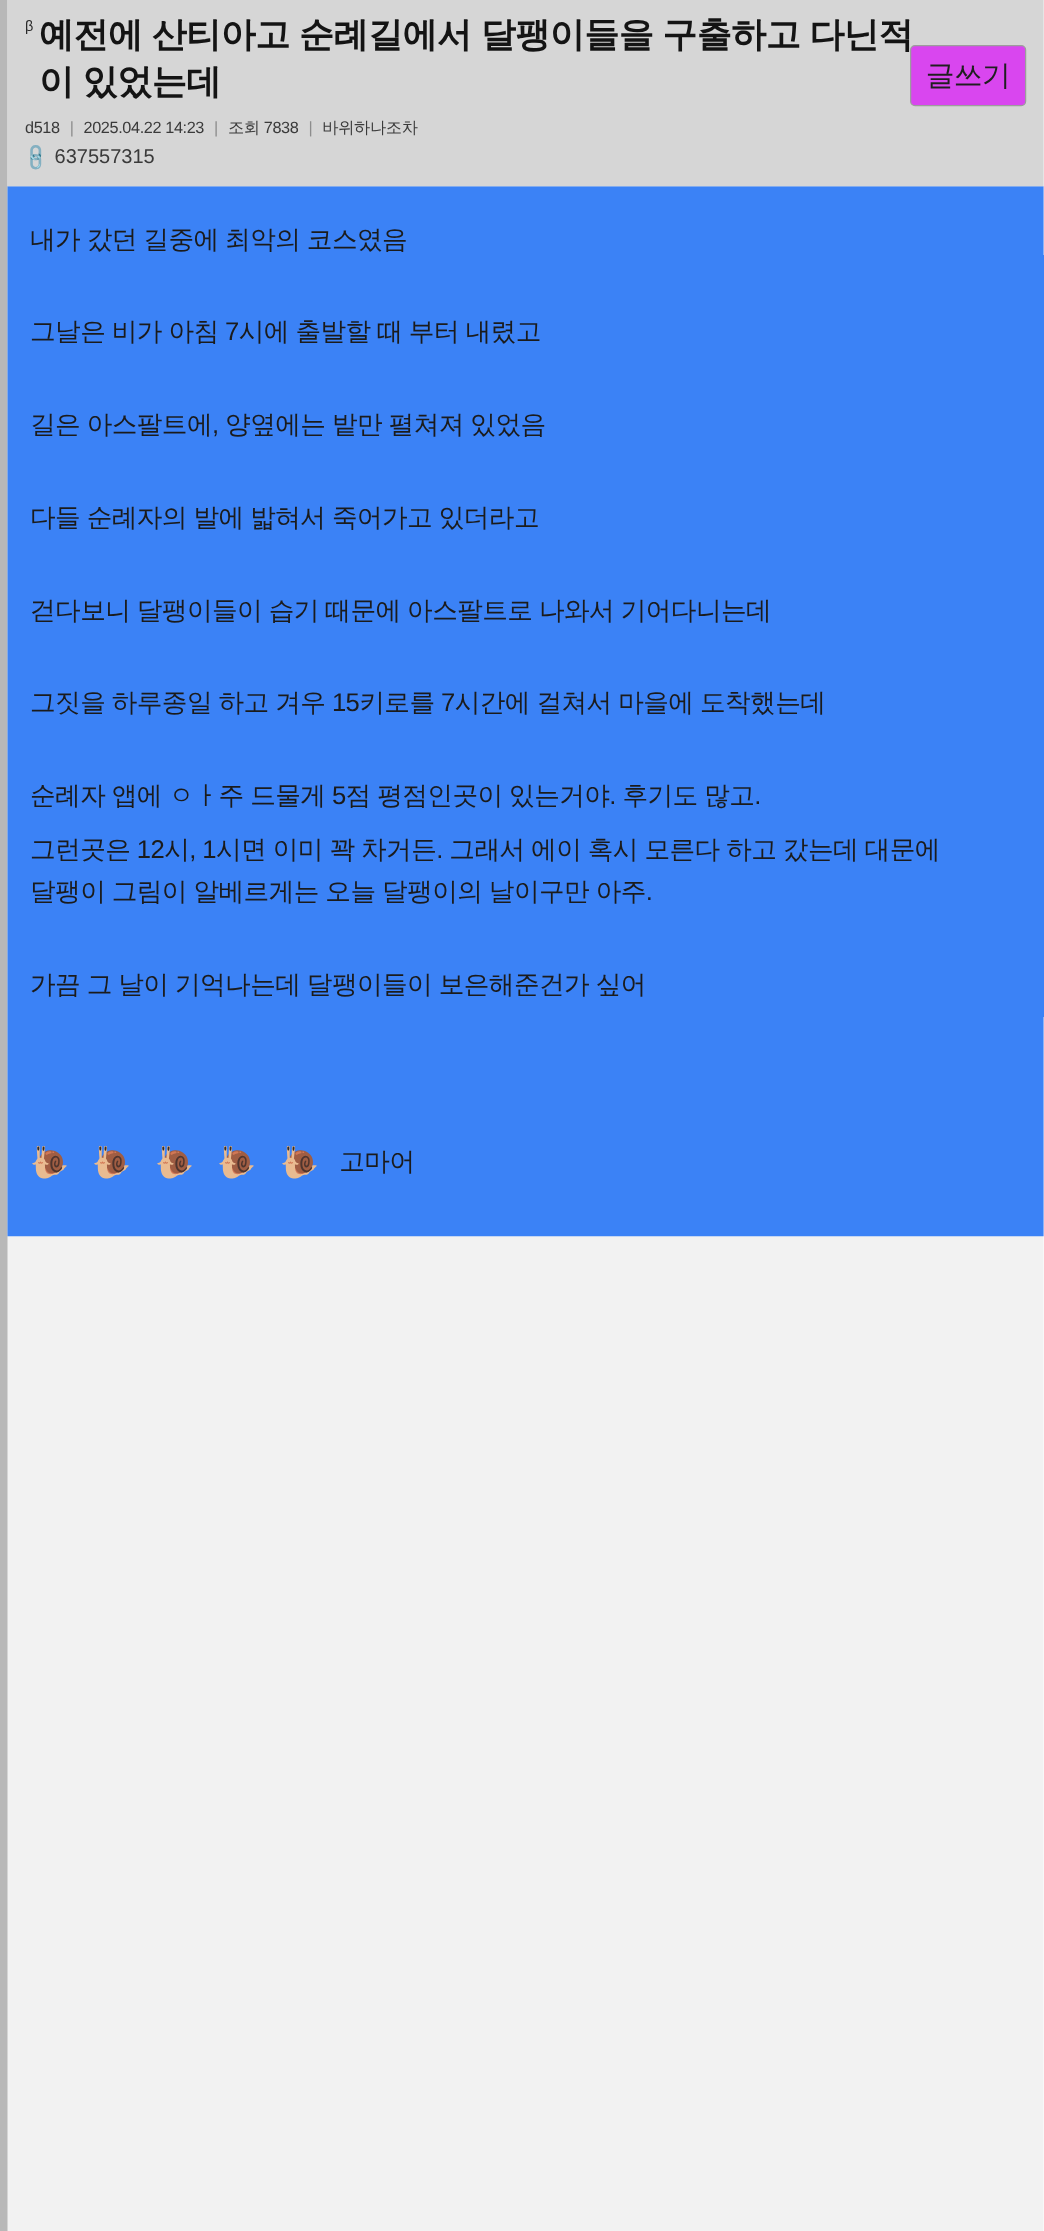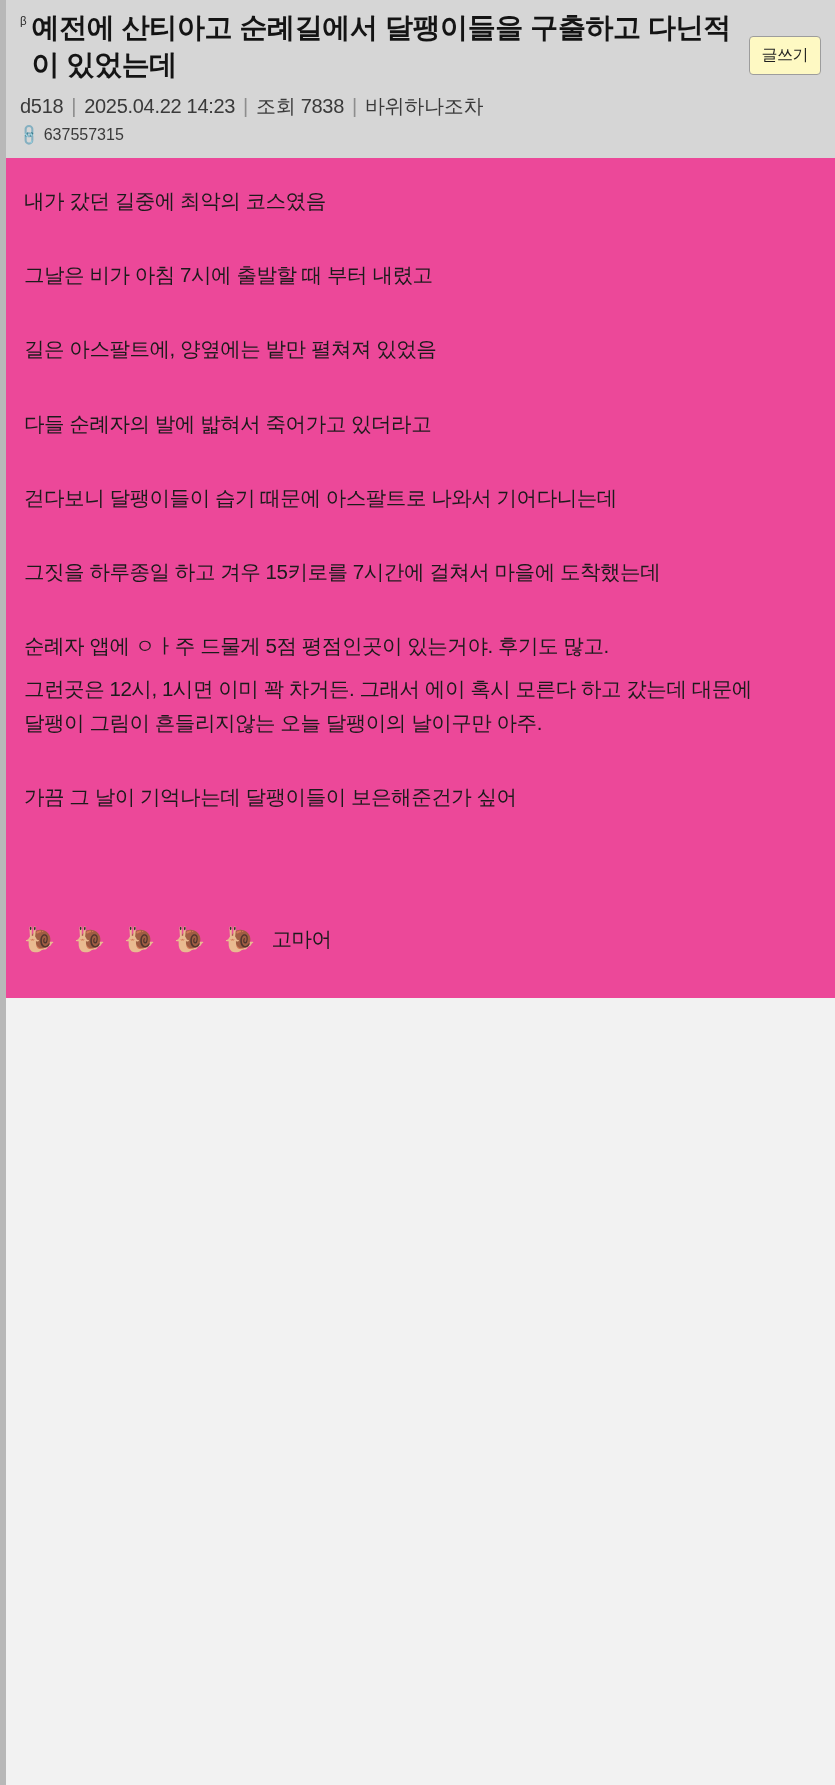--- a/index.html
+++ b/index.html
@@ -43,21 +43,21 @@
   }
   .post-title {
     font-size: 28px;
     font-weight: bold;
     line-height: 1.32;
     color: #141414;
     letter-spacing: -0.4px;
   }
   .meta-row {
     margin-top: 9px;
-    font-size: 20px;
+    font-size: 13px;
     color: #3a3a3a;
     letter-spacing: -0.3px;
     display: flex;
     flex-wrap: wrap;
     align-items: center;
   }
   .meta-sep {
     display: inline-block;
     margin: 0 8px;
     color: #8d8d8d;
@@ -73,34 +73,34 @@
     display: inline-block;
     margin-right: 5px;
     font-size: 15px;
     transform: rotate(-45deg);
     color: #5a5a5a;
   }
   .write-button {
     position: absolute;
     right: 14px;
     top: 36px;
-    background: #fef9c3;
+    background: #d946ef;
     border: 1px solid #9d9d9d;
     border-radius: 4px;
-    font-size: 16px;
+    font-size: 23px;
     font-family: "Liberation Sans", sans-serif;
     color: #1f1f1f;
     padding: 8px 12px;
     letter-spacing: -0.5px;
     cursor: pointer;
   }
 
   
   .post-body {
-    background: #ec4899;
+    background: #3b82f6;
     padding: 26px 18px 40px 18px;
   }
   .para {
     font-size: 20.5px;
     line-height: 1.62;
     color: #1b1b1b;
     letter-spacing: -0.45px;
     margin: 0 0 41px 0;
     word-break: keep-all;
   }
@@ -148,21 +148,21 @@
   </div>
 
   <div class="post-body">
     <p class="para">내가 갔던 길중에 최악의 코스였음</p>
     <p class="para">그날은 비가 아침 7시에 출발할 때 부터 내렸고</p>
     <p class="para">길은 아스팔트에, 양옆에는 밭만 펼쳐져 있었음</p>
     <p class="para">다들 순례자의 발에 밟혀서 죽어가고 있더라고</p>
     <p class="para">걷다보니 달팽이들이 습기 때문에 아스팔트로 나와서 기어다니는데</p>
     <p class="para">그짓을 하루종일 하고 겨우 15키로를 7시간에 걸쳐서 마을에 도착했는데</p>
     <p class="para tight">순례자 앱에 ㅇㅏ주 드물게 5점 평점인곳이 있는거야. 후기도 많고.</p>
-    <p class="para">그런곳은 12시, 1시면 이미 꽉 차거든. 그래서 에이 혹시 모른다 하고 갔는데 대문에 달팽이 그림이 흔들리지않는 오늘 달팽이의 날이구만 아주.</p>
+    <p class="para">그런곳은 12시, 1시면 이미 꽉 차거든. 그래서 에이 혹시 모른다 하고 갔는데 대문에 달팽이 그림이 알베르게는 오늘 달팽이의 날이구만 아주.</p>
     <p class="para">가끔 그 날이 기억나는데 달팽이들이 보은해준건가 싶어</p>
 
     <div class="snail-line">
       <span class="snail-group">🐌 🐌 🐌 🐌 🐌</span>
       <span class="snail-text">고마어</span>
     </div>
   </div>
 
 </div>
 

